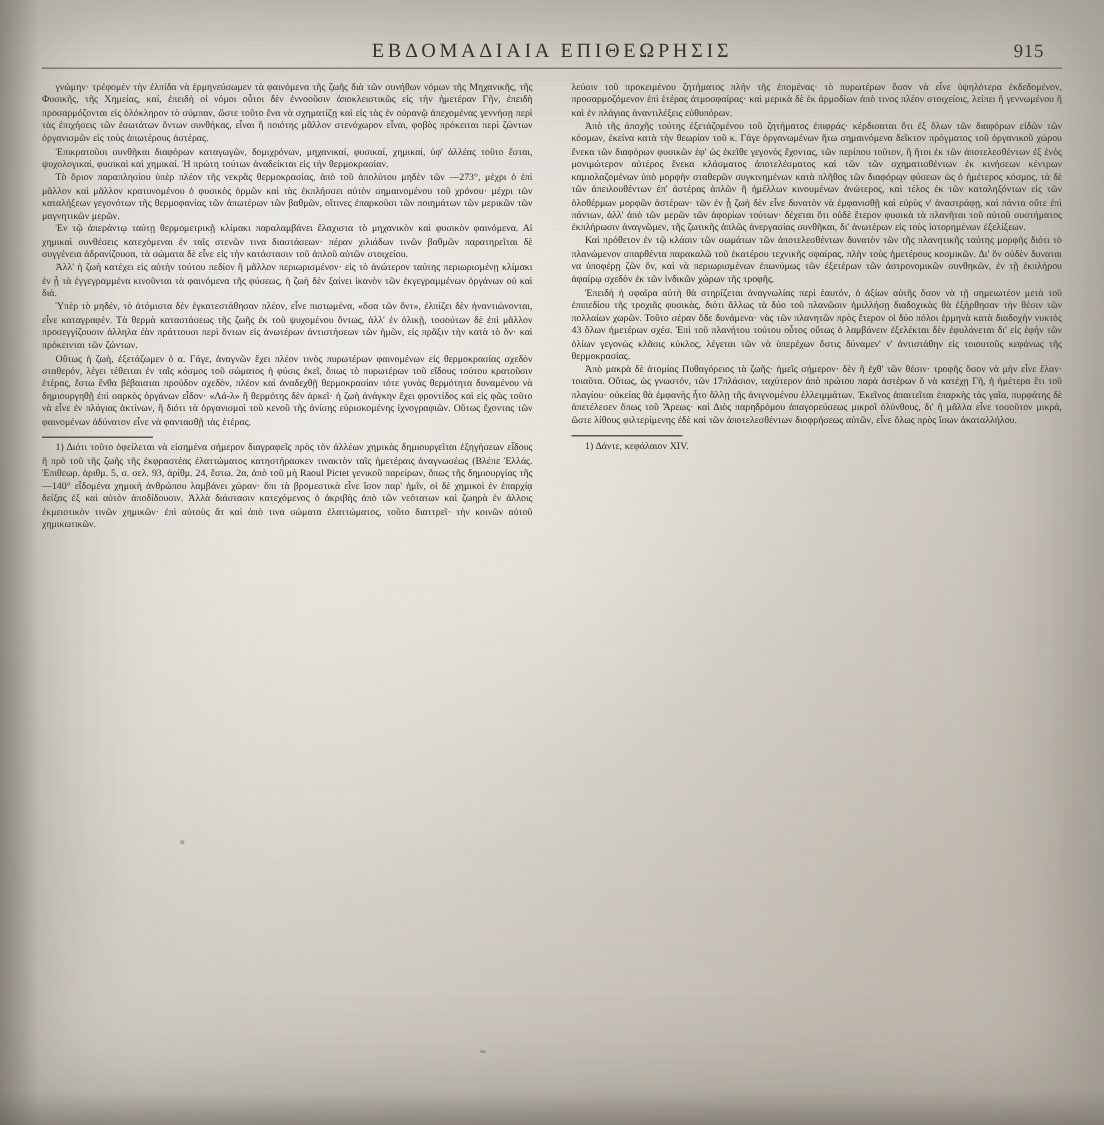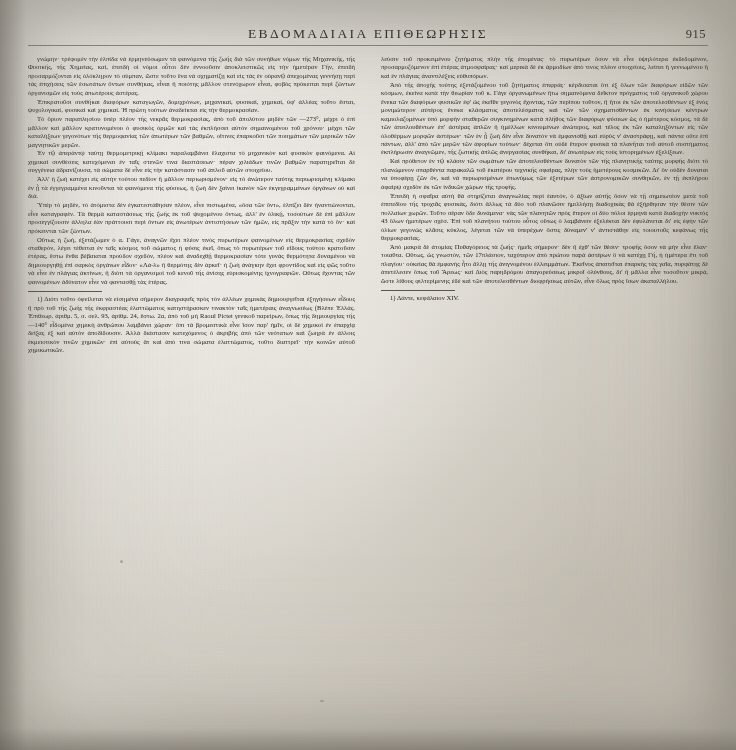--- a/index.html
+++ b/index.html
@@ -59,21 +59,21 @@
     letter-spacing: 2.4px;
     font-size: 13.5px;
     color: #2e2a26;
     font-family: "Liberation Serif", serif;
     font-weight: normal;
     white-space: nowrap;
     margin-top: 39px;
   }
   .page-number {
     position: absolute;
-    right: 2px;
+    right: 12px;
     bottom: 0;
     font-size: 12.5px;
     color: #2e2a26;
     letter-spacing: 0.5px;
   }
   .rule {
     margin-top: 3px;
     height: 1px;
     background: #6e675d;
     opacity: 0.75;

